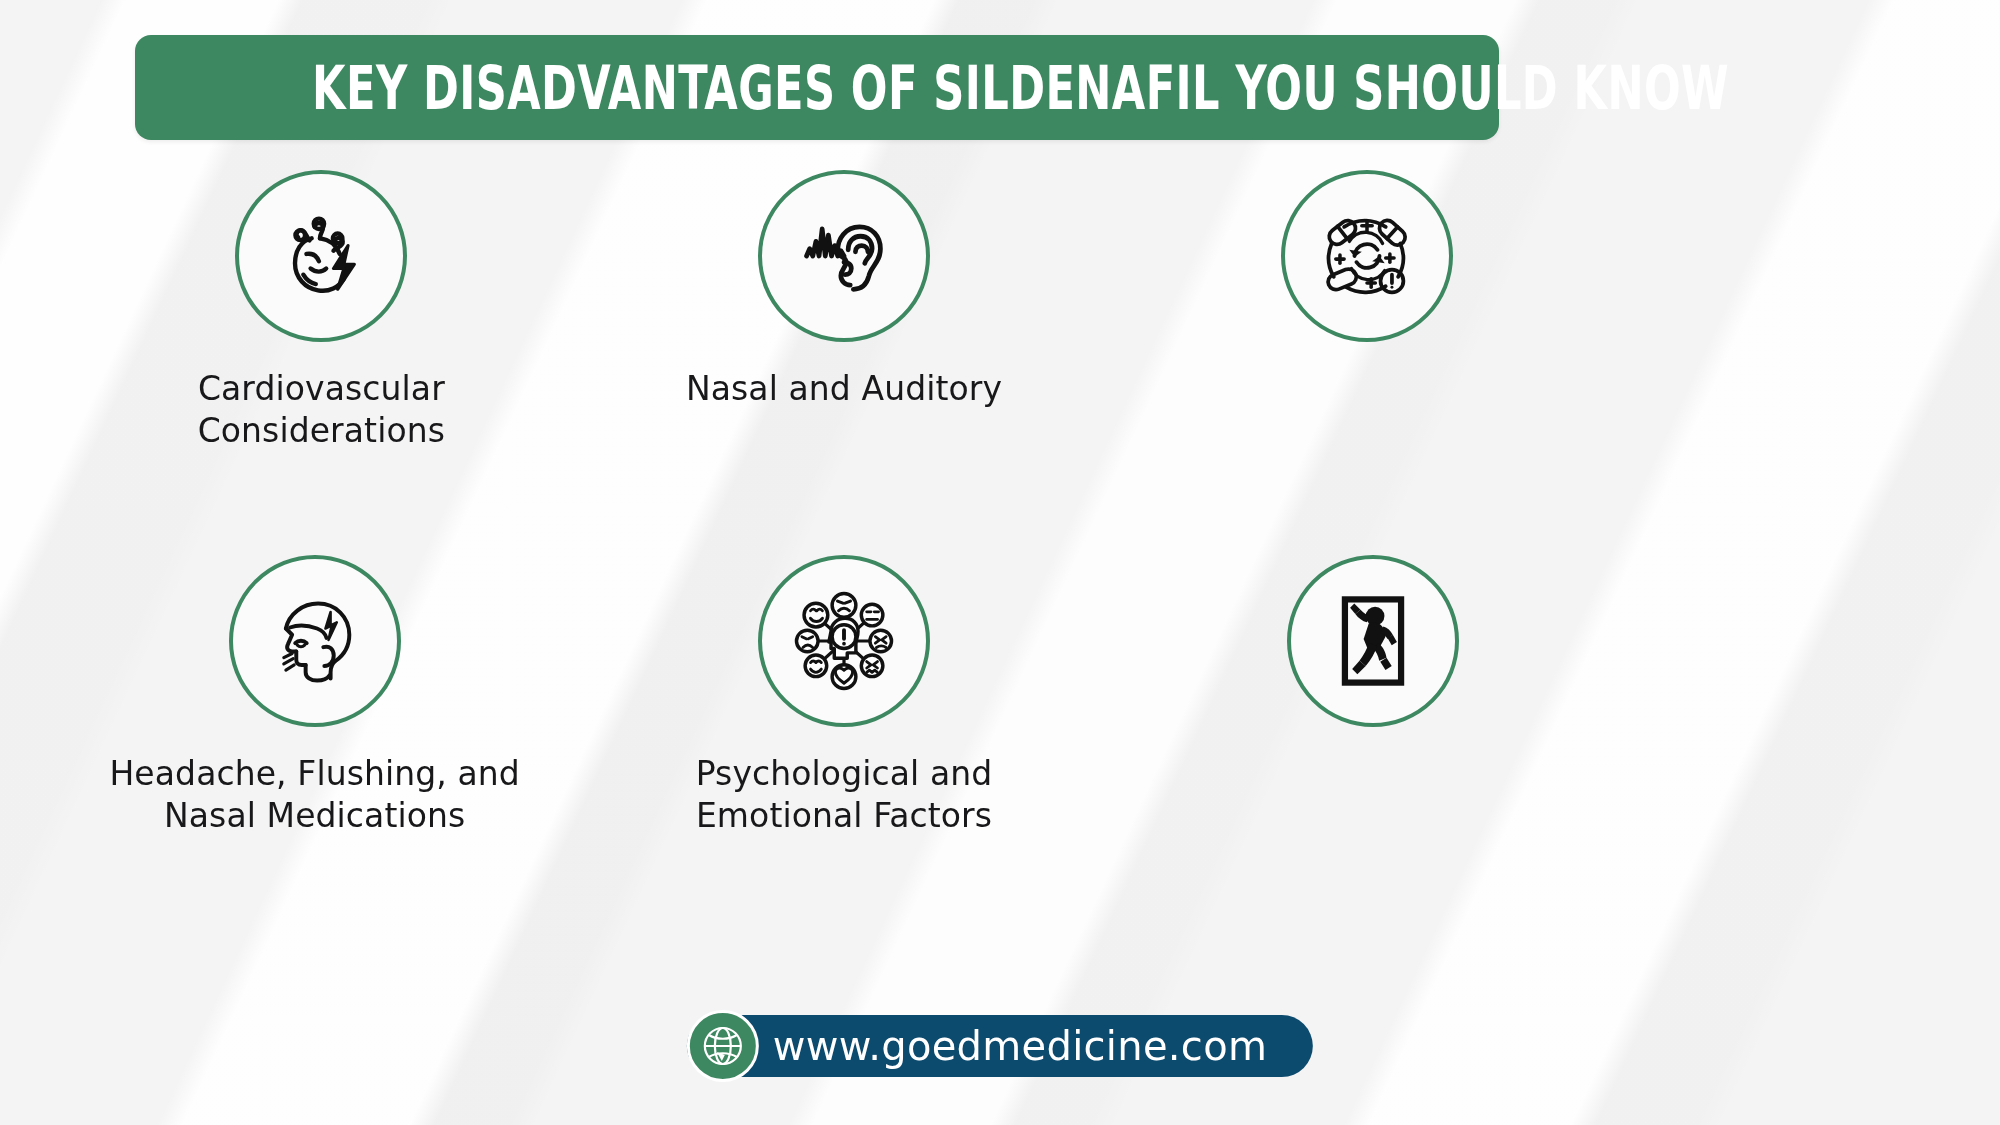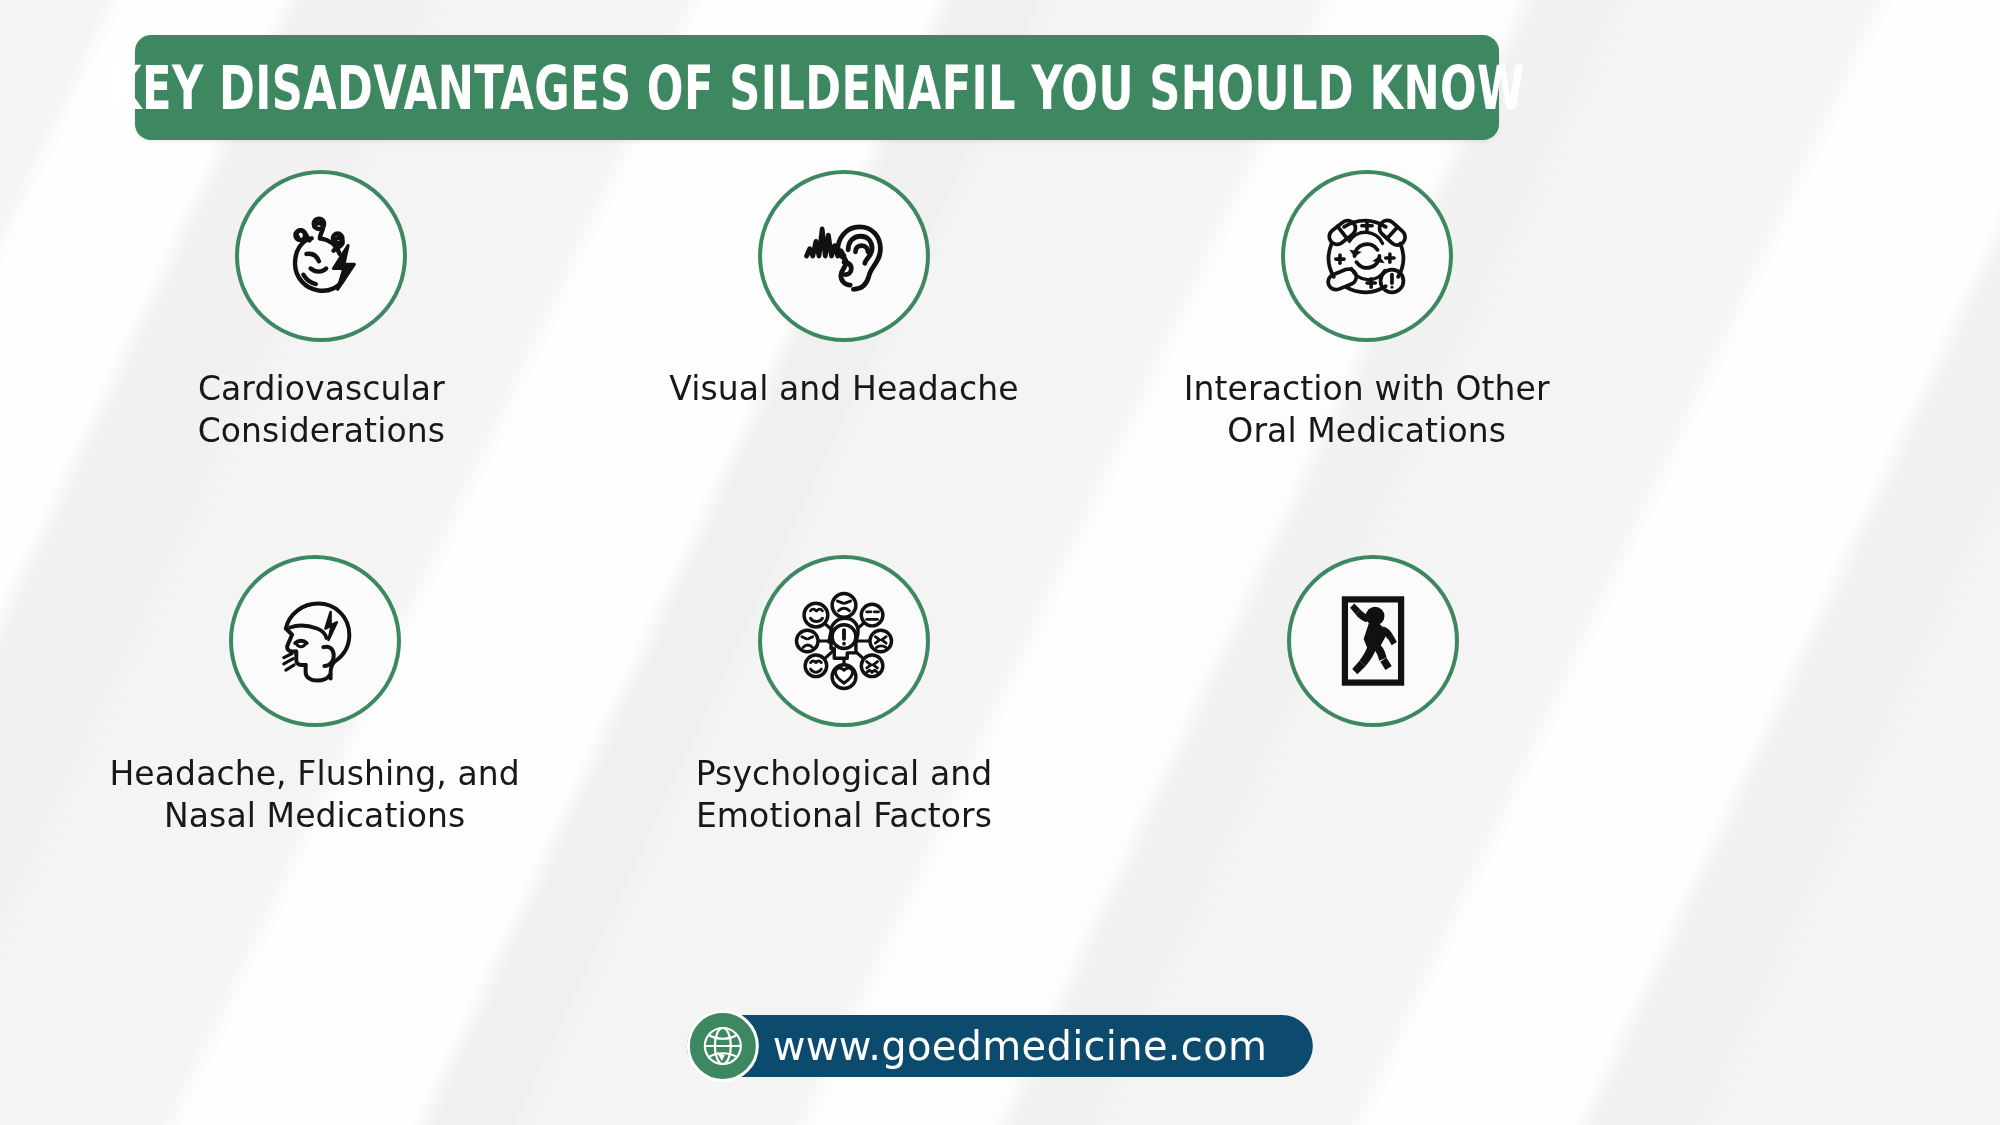--- a/index.html
+++ b/index.html
@@ -28,21 +28,21 @@
         rgba(0,0,0,.013) 84%,    rgba(0,0,0,.013) 88%,
         rgba(255,255,255,0) 89%, rgba(255,255,255,0) 100%);
     pointer-events:none;
   }
   .stage{position:absolute;inset:0;}
 
   
   .title-banner{
     position:absolute;left:135px;top:35px;width:1364px;height:105px;
     background:#3d8861;border-radius:16px;
-    display:flex;align-items:center;justify-content:center;
+    display:flex;align-items:center;
     box-shadow:0 2px 4px rgba(0,0,0,.07);
   }
   .title-text{
     color:#ffffff;
     font-family:"DejaVu Sans Condensed","Liberation Sans Narrow","Liberation Sans",sans-serif;
     font-weight:bold;
     font-size:60px;
     letter-spacing:.5px;
     text-transform:uppercase;
     transform:scaleX(.80);
@@ -162,21 +162,21 @@
 
             <path d="M56 78 c-5 0 -9 -4 -9 -9 c0 -6 5 -8 5 -13 c0 -5 -5 -5 -8 -8"></path>
             <path d="M44 47 c-1 -14 8 -25 21 -25 c12 0 20 9 20 21 c0 13 -9 17 -11 26 c-2 8 -7 13 -15 13"></path>
 
             <path d="M54 44 c0 -8 5 -13 12 -13 c7 0 11 5 11 12 c0 7 -6 9 -7 14"></path>
             <path d="M61 46 c0 -4 3 -6 6 -6 c4 0 6 3 6 6"></path>
             <path d="M50 56 c4 0 7 2 7 6 c0 4 -3 6 -6 6"></path>
           </svg>
         </div>
         <div class="cell-label">
-          <span>Visual and Headache</span>
+          <span>Nasal and Auditory</span>
         </div>
       </div>
 
       <div class="cell">
         <div class="icon-circle">
           <svg width="104" height="104" viewBox="0 0 100 100" fill="none" stroke="#111111" stroke-width="3.6" stroke-linecap="round" stroke-linejoin="round">
 
             <path d="M28 22 a36 36 0 0 1 40 0"></path>
             <path d="M16 38 a36 36 0 0 0 2 32"></path>
             <path d="M82 38 a36 36 0 0 1 -2 32"></path>
@@ -211,24 +211,20 @@
                 <line x1="50" y1="76" x2="58" y2="76"></line>
             </g>
 
             <path d="M38 50 a12 12 0 0 1 22 -6" stroke-width="3.8"></path>
             <path d="M62 50 a12 12 0 0 1 -22 6" stroke-width="3.8"></path>
             <path d="M33 44 l5 7 7 -5 z" fill="#111111" stroke="none"></path>
             <path d="M67 57 l-5 -7 -7 5 z" fill="#111111" stroke="none"></path>
             <path d="M33 36 a18 18 0 0 1 32 2" stroke-width="3.2"></path>
             <path d="M67 64 a18 18 0 0 1 -32 -2" stroke-width="3.2"></path>
           </svg>
-        </div>
-        <div class="cell-label">
-          <span>Interaction with Other</span>
-          <span class="l2">Oral Medications</span>
         </div>
       </div>
     </div>
 
     <div class="row row-2">
 
       <div class="cell cell-pad-1">
         <div class="icon-circle">
           <svg width="104" height="104" viewBox="0 0 100 100" fill="none" stroke="#111111" stroke-width="3.8" stroke-linecap="round" stroke-linejoin="round">
 

